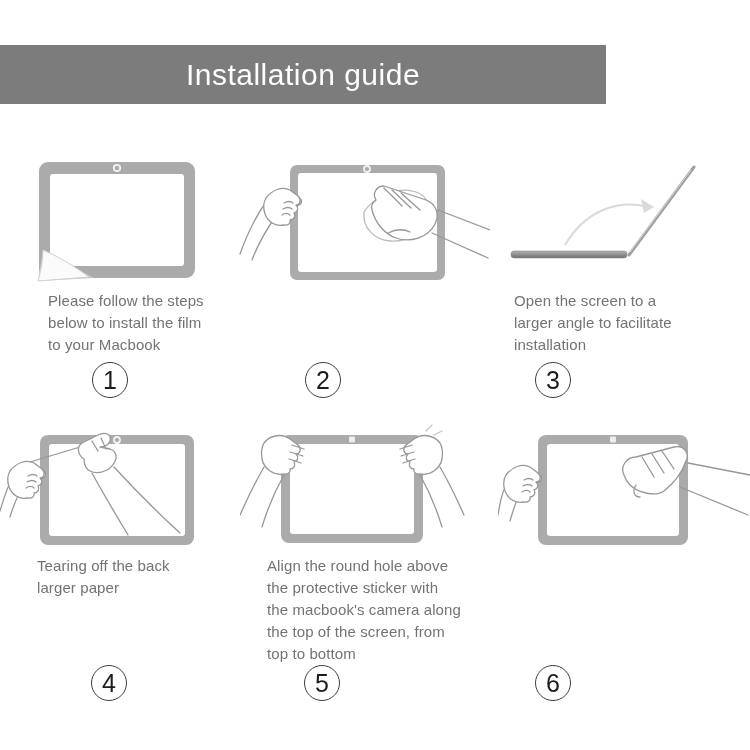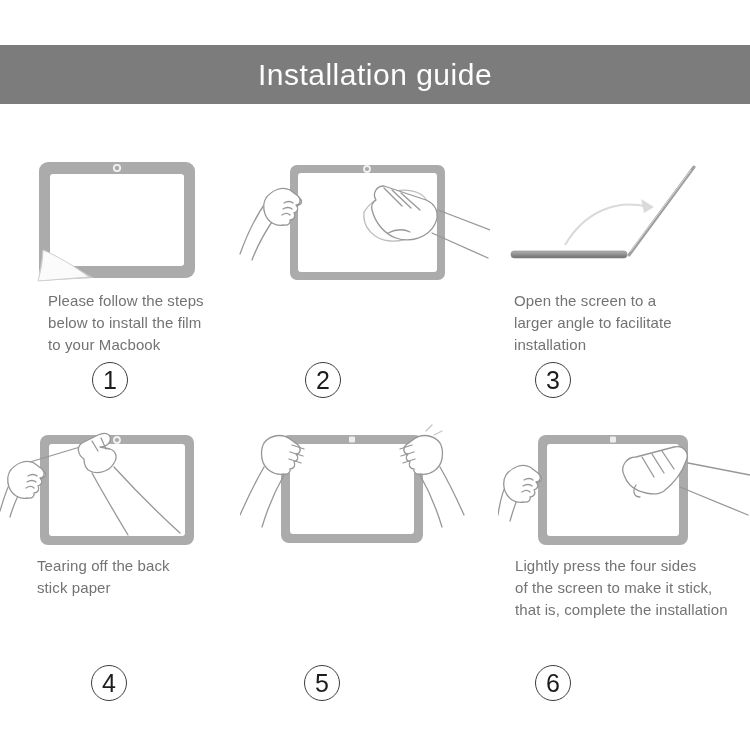--- a/index.html
+++ b/index.html
@@ -1,21 +1,21 @@
 <!DOCTYPE html>
 <html><head>
 <meta charset="utf-8">
 <style>
   html,body { margin:0; padding:0; background:#ffffff; }
   #canvas {
     position:relative; width:750px; height:750px; background:#ffffff;
     font-family:"Liberation Sans", sans-serif; overflow:hidden;
   }
   .title-bar {
-    position:absolute; left:0; top:45px; width:750px; height:59px;
+    position:absolute; left:0; top:45px; width:606px; height:59px;
     background:#7c7c7c; display:flex; align-items:center; justify-content:center;
   }
   .title-bar h1 {
     margin:0; font-size:30px; font-weight:400; color:#fdfdfd; letter-spacing:0.5px;
   }
   .illus { position:absolute; }
   .step-text {
     position:absolute; font-size:15px; line-height:22px; color:#737373;
     white-space:pre-line; letter-spacing:0.1px;
   }
@@ -130,24 +130,26 @@
     </g>
   </svg>
 
   <div class="step-text" style="left:48px;  top:290px; width:185px;">Please follow the steps
 below to install the film
 to your Macbook</div>
   <div class="step-text" style="left:514px; top:290px; width:195px;">Open the screen to a
 larger angle to facilitate
 installation</div>
   <div class="step-text" style="left:37px;  top:555px; width:185px;">Tearing off the back
-stick paper</div>
-  <div class="step-text" style="left:515px; top:555px; width:230px;">Lightly press the four sides
-of the screen to make it stick,
-that is, complete the installation</div>
+larger paper</div>
+  <div class="step-text" style="left:267px; top:555px; width:215px;">Align the round hole above
+the protective sticker with
+the macbook's camera along
+the top of the screen, from
+top to bottom</div>
 
   <div class="step-num" style="left:92px;  top:362px;">
       <span>1</span>
     </div>
   <div class="step-num" style="left:305px; top:362px;">
       <span>2</span>
     </div>
   <div class="step-num" style="left:535px; top:362px;">
       <span>3</span>
     </div>

